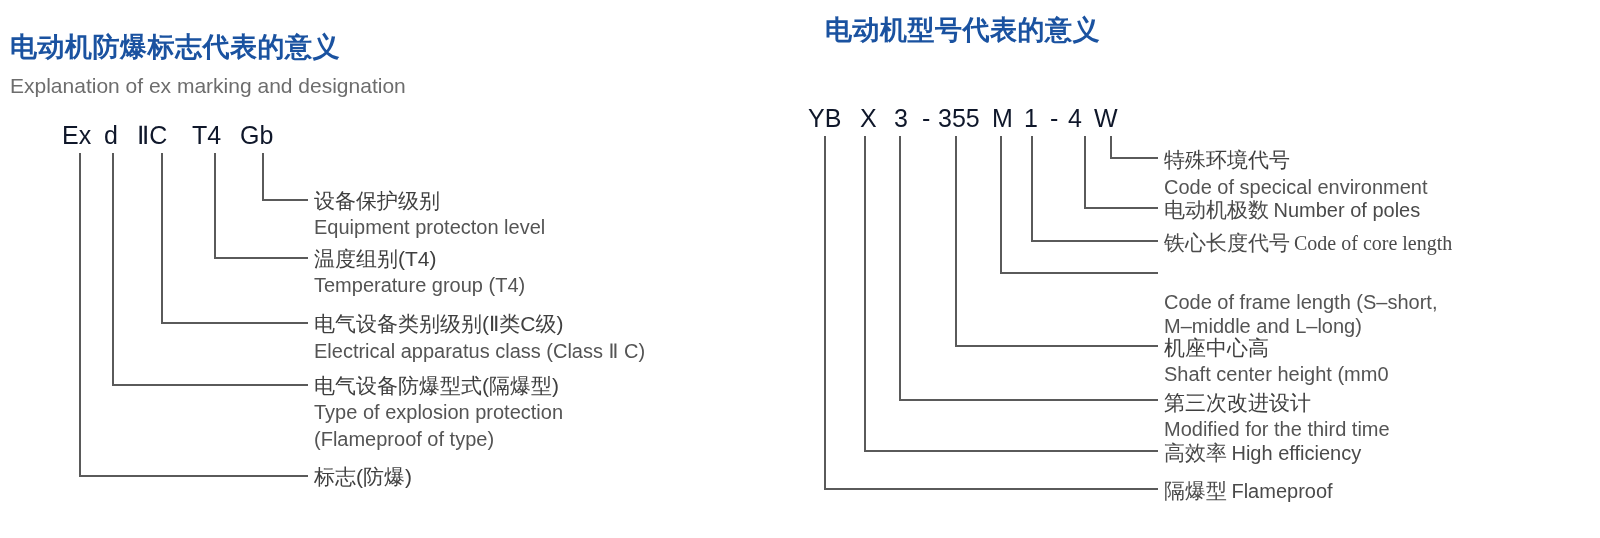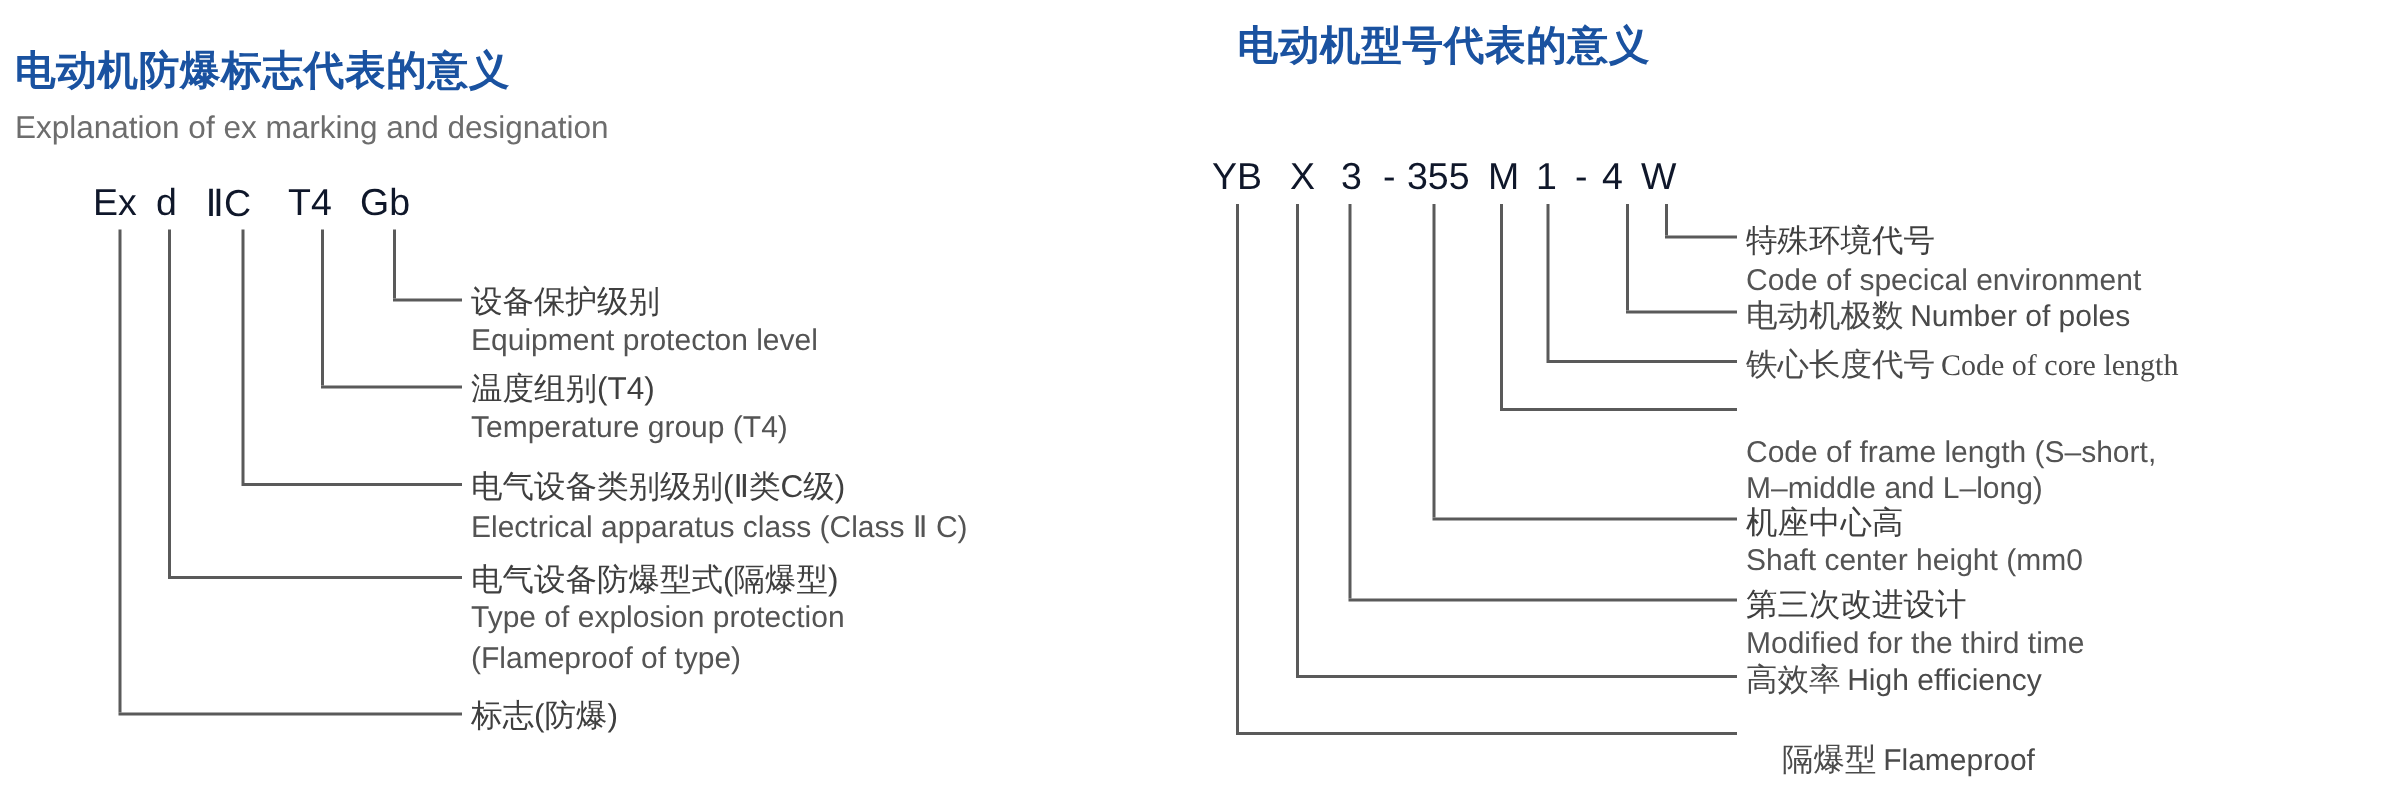--- a/index.html
+++ b/index.html
@@ -172,18 +172,18 @@
   <div class="lbl lbl-en" style="left:364px; top:363px;">Shaft center height (mm0</div>
 
   <div class="lbl lbl-cn" style="left:364px; top:389px;">第三次改进设计</div>
   <div class="lbl lbl-en" style="left:364px; top:418px;">Modified for the third time</div>
 
   <div class="lbl lbl-mix" style="left:364px; top:439px;">
     <span class="cn">高效率</span>
     <span class="en">High efficiency</span>
   </div>
 
-  <div class="lbl lbl-mix" style="left:364px; top:492px;margin-left:24px;">
+  <div class="lbl lbl-mix" style="left:364px; top:477px;">
     <span class="cn">隔爆型</span>
     <span class="en">Flameproof</span>
   </div>
 
 </div>
 
 </body></html>

